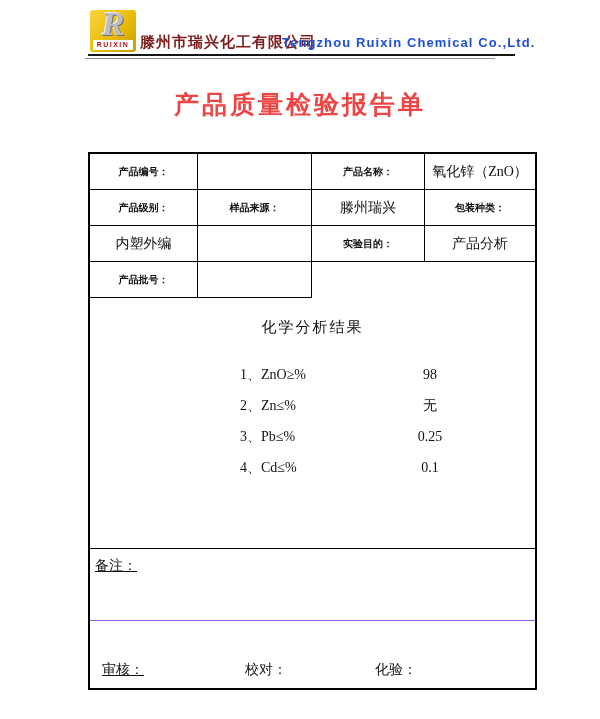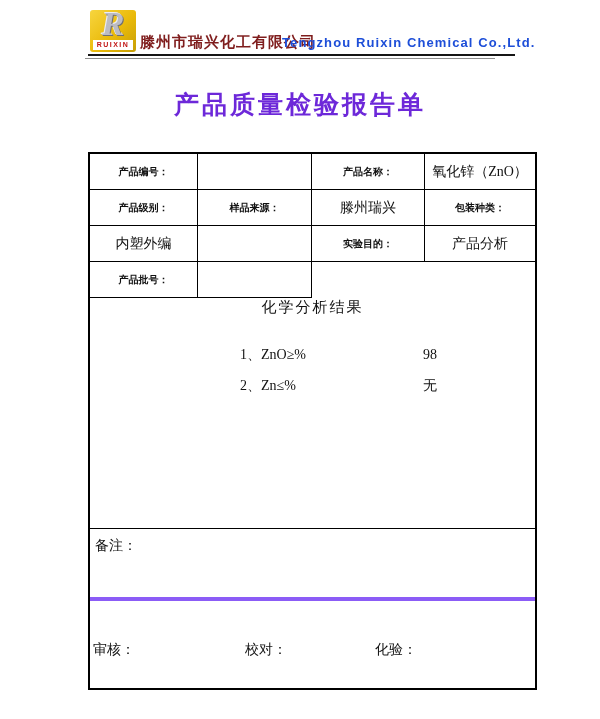--- a/index.html
+++ b/index.html
@@ -19,50 +19,50 @@
                 letter-spacing:1.5px; text-align:center; line-height:10px; }
   .company-cn { position:absolute; left:140px; top:33px; font-family:"Liberation Serif", serif;
                 font-size:15px; font-weight:600; letter-spacing:1px; color:#7f1d1d; }
   .company-en { position:absolute; left:282px; top:35px; font-size:13px; font-weight:bold;
                 letter-spacing:1.1px; color:#1d4ed8; }
   .rule-thick { position:absolute; left:88px; top:54px; width:427px; height:2px; background:#161616; }
   .rule-thin  { position:absolute; left:85px; top:58px; width:410px; height:1px; background:#8d8d8d; }
 
   
   .title { position:absolute; left:0; top:88px; width:600px; text-align:center;
-           font-size:25px; font-weight:bold; letter-spacing:3px; color:#6d28d9; }
+           font-size:25px; font-weight:bold; letter-spacing:3px; color:#ef4444; }
 
   
   .report-table { position:absolute; left:88px; top:152px; width:449px; height:538px;
                   border:2px solid #000; background:#fff; }
 
   .info-grid { display:grid; grid-template-columns:108px 114px 113px auto;
                grid-auto-rows:36px; }
   .info-grid > div { border-bottom:1px solid #000; border-right:1px solid #000;
                      display:flex; align-items:center; justify-content:center; }
   .info-grid > div:nth-child(4n) { border-right:none; }
   .c-label { font-size:10px; font-weight:bold; font-family:"Liberation Sans", sans-serif; }
   .c-value { font-size:14px; font-family:"Liberation Serif", serif; }
 
   .analysis { position:relative; height:231px; border-bottom:1px solid #000; }
-  .analysis-heading { text-align:center; font-size:15px;
+  .analysis-heading { margin-top:20px; text-align:center; font-size:15px;
                       font-family:"Liberation Serif", serif; letter-spacing:2px; }
   .analysis-items { margin-top:22px;padding-left:24px; }
   .analysis-row { position:relative; height:31px; line-height:31px;
                   font-family:"Liberation Serif", serif; font-size:14px; }
   .a-label { position:absolute; left:126px; }
   .a-value { position:absolute; left:272px; width:88px; text-align:center; }
 
-  .remarks { height:72px; border-bottom:4px solid #8b5cf6; padding:8px 0 0 5px;
-             font-family:"Liberation Serif", serif; font-size:14px; }
+  .remarks { height:72px; border-bottom:1px solid #8b5cf6; padding:8px 0 0 5px;
+             font-family:"Liberation Serif", serif; font-size:14px;text-decoration:underline; }
 
   .signatures { position:relative; height:87px;
                 font-family:"Liberation Serif", serif; font-size:14px; }
   .sig { position:absolute; top:40px; }
-  .sig-review { left:3px; }
+  .sig-review { left:12px;text-decoration:underline; }
   .sig-proof  { left:155px; }
   .sig-test   { left:285px; }
 </style>
 </head>
 <body>
 
 <header>
   <div class="logo">
     <span class="logo-r">R</span>
     <span class="logo-brand">RUIXIN</span>
@@ -101,20 +101,28 @@
     <div class="analysis-heading">化学分析结果</div>
     <div class="analysis-items">
       <div class="analysis-row">
         <span class="a-label">1、ZnO≥%</span>
         <span class="a-value">98</span>
       </div>
       <div class="analysis-row">
         <span class="a-label">2、Zn≤%</span>
         <span class="a-value">无</span>
       </div>
+      <div class="analysis-row">
+        <span class="a-label">3、Pb≤%</span>
+        <span class="a-value">0.25</span>
+      </div>
+      <div class="analysis-row">
+        <span class="a-label">4、Cd≤%</span>
+        <span class="a-value">0.1</span>
+      </div>
     </div>
   </div>
 
   <div class="remarks">
     <span>备注：</span>
   </div>
 
   <div class="signatures">
     <span class="sig sig-review">审核：</span>
     <span class="sig sig-proof">校对：</span>

